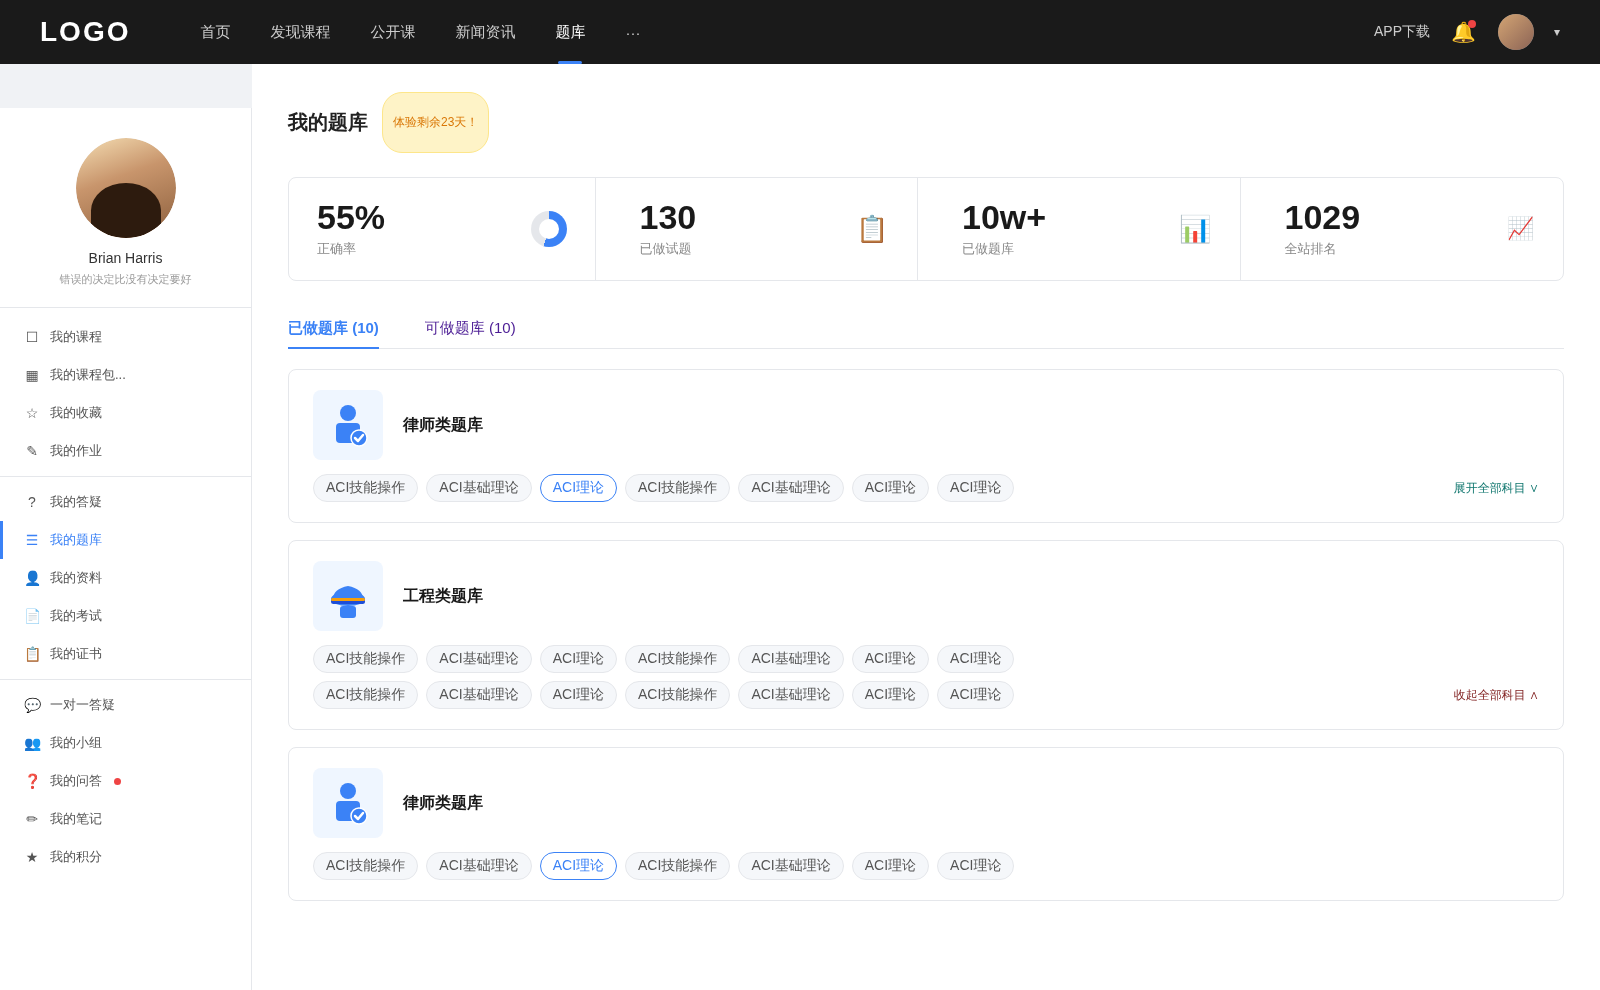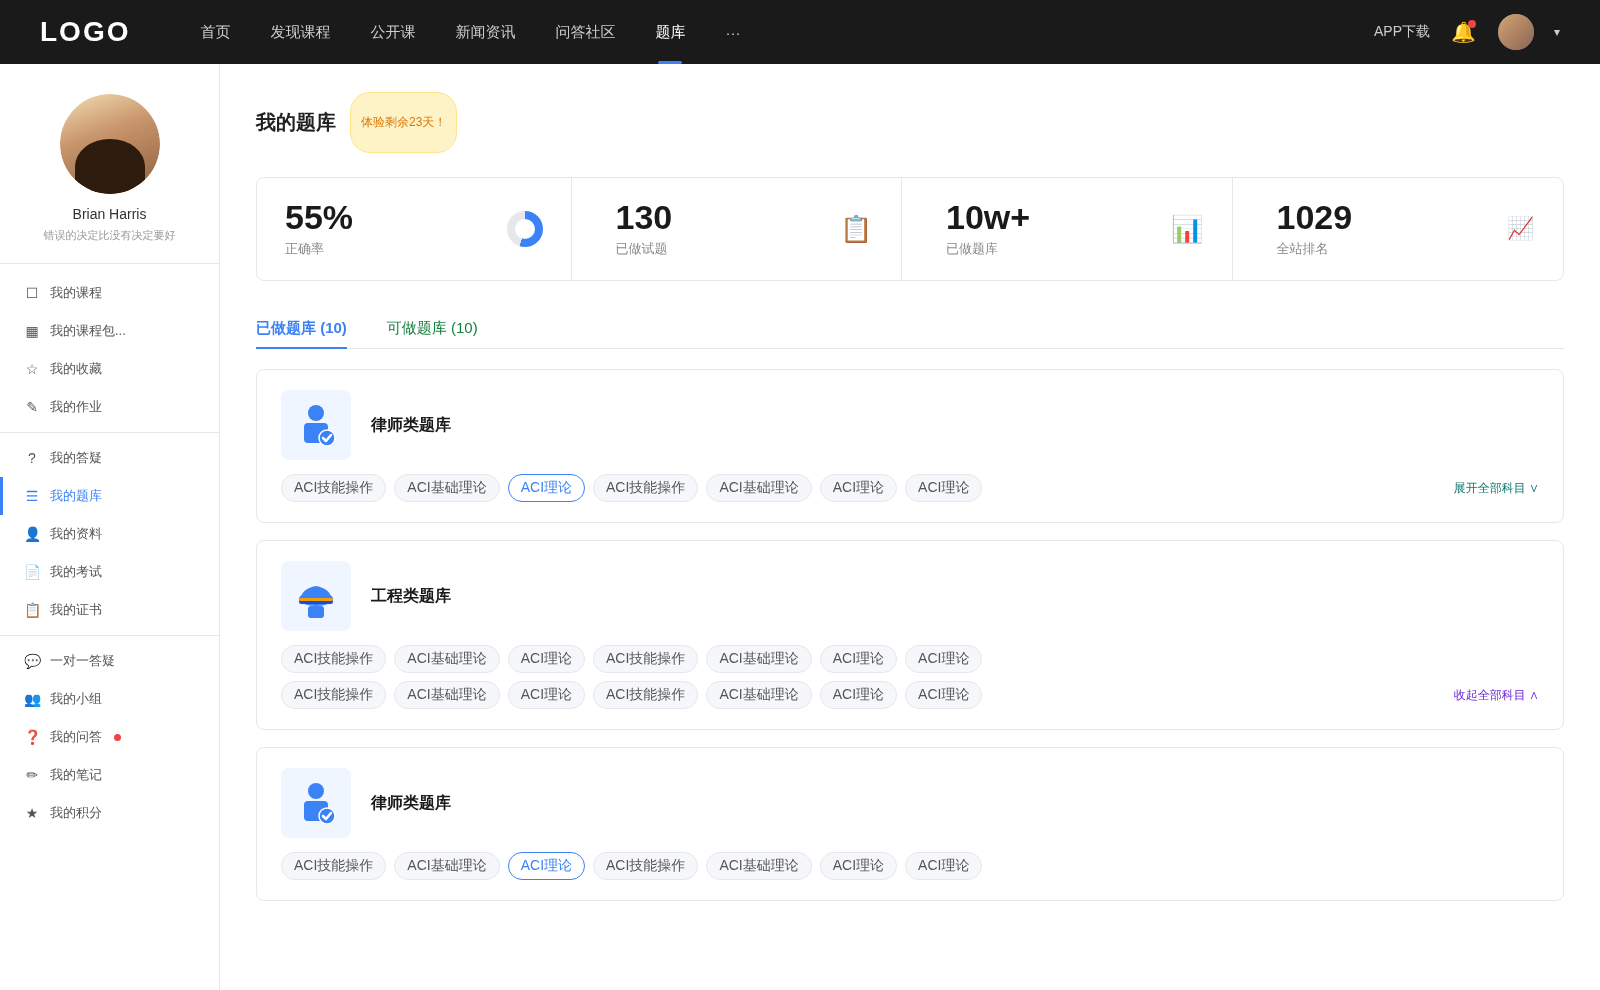--- a/index.html
+++ b/index.html
@@ -90,25 +90,26 @@
     .topnav-chevron { color: #ccc; cursor: pointer; font-size: 12px; }
 
     
     .main-layout {
       display: flex;
       min-height: calc(990px - 64px);
     }
 
     
     .sidebar {
-      width: 220px;
+      width: 252px;
       background: white;
       padding: 0 0 20px 0;
       flex-shrink: 0;
       border-right: 1px solid #e5e7eb;
+      margin-top: 44px;
     }
     .sidebar-profile {
       display: flex;
       flex-direction: column;
       align-items: center;
       padding: 30px 20px 20px;
       border-bottom: 1px solid #e5e7eb;
     }
     .profile-avatar {
       width: 100px; height: 100px;
@@ -234,29 +235,29 @@
       margin-bottom: 6px;
     }
     .stat-label {
       font-size: 13px;
       color: #888;
     }
 
     
     .tabs-row {
       display: flex;
-      gap: 8px;
+      gap: 14px;
       margin-bottom: 20px;
       border-bottom: 1px solid #e5e7eb;
     }
     .tab-item {
       padding: 10px 0;
       margin-right: 32px;
       font-size: 15px;
-      color: #15803d;
+      color: #4c1d95;
       cursor: pointer;
       position: relative;
     }
     .tab-item.active {
       color: #3b82f6;
       font-weight: 600;
     }
     .tab-item.active::after {
       content: '';
       position: absolute;
@@ -321,21 +322,21 @@
     }
     .expand-link {
       margin-left: auto;
       font-size: 12px;
       color: #0f766e;
       cursor: pointer;
     }
     .collapse-link {
       margin-left: auto;
       font-size: 12px;
-      color: #6d28d9;
+      color: #7f1d1d;
       cursor: pointer;
     }
 
     
     .donut-chart {
       width: 36px; height: 36px;
       border-radius: 50%;
       background: conic-gradient(#3b82f6 0% 55%, #e5e7eb 55% 100%);
       position: relative;
     }
@@ -355,21 +356,20 @@
 </head>
 <body>
 
 <header class="topnav">
   <div class="topnav-logo">LOGO</div>
   <nav class="topnav-menu">
     <div class="topnav-item">首页</div>
     <div class="topnav-item">发现课程</div>
     <div class="topnav-item">公开课</div>
     <div class="topnav-item">新闻资讯</div>
-    <div class="topnav-item">问答社区</div>
     <div class="topnav-item active">题库</div>
     <div class="topnav-item">···</div>
   </nav>
   <div class="topnav-right">
     <span class="topnav-app-btn">APP下载</span>
     <div class="topnav-bell">
       <span class="bell-icon">🔔</span>
       <span class="bell-dot"></span>
     </div>
     <div class="topnav-avatar">

